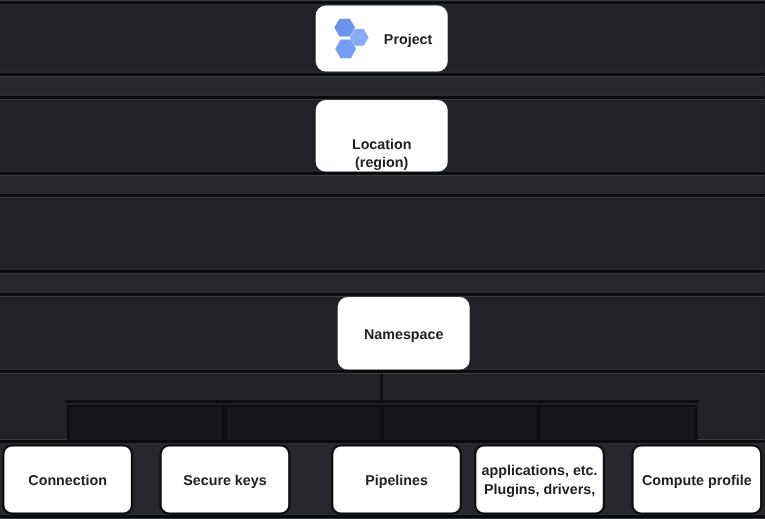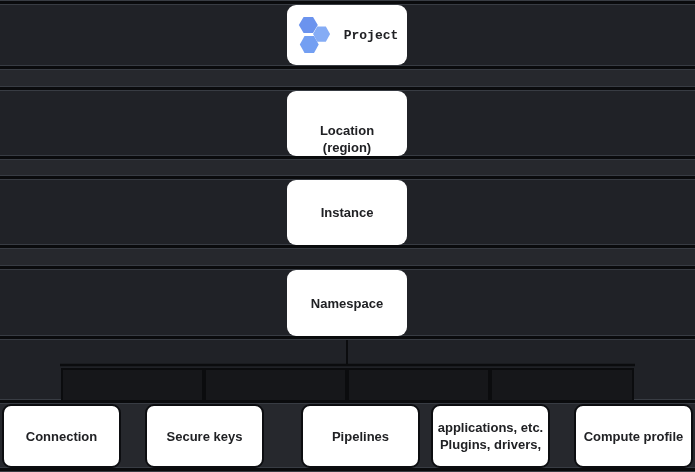--- a/index.html
+++ b/index.html
@@ -36,21 +36,21 @@
   }
   .node.center{left:287px;width:120px;}
   .node.leaf{
     width:119px;height:64px;top:404px;
     border:2px solid #0c0d10;
     box-sizing:border-box;
     padding:0 2px;
   }
   .node .lines{display:block;}
   .node .lines span{display:block;}
-  .project-inner{display:flex;align-items:center;gap:12px;font-family:Liberation Mono, monospace;}
+  .project-inner{display:flex;align-items:center;gap:12px;}
   .hex-icon{display:block;}
 
   .connector-svg{position:absolute;left:0;top:340px;}
 </style>
 </head>
 <body>
 
 <div class="stage">
 
   <div class="band" style="top:4px;height:62px;"></div>
@@ -94,25 +94,22 @@
     </div>
   </div>
 
   <div class="node center" style="top:91px;height:65px;align-items:flex-end;">
     <span class="lines">
       <span>Location</span>
       <span>(region)</span>
     </span>
   </div>
 
-  <div class="node center" style="top:180px;height:65px;">
-    <span>Instance</span>
-  </div>
 
-  <div class="node center" style="top:270px;height:66px;">
+  <div class="node center" style="top:270px;height:66px;margin-left:20px;">
     <span>Namespace</span>
   </div>
 
   <div class="node leaf" style="left:2px;">
     <span>Connection</span>
   </div>
 
   <div class="node leaf" style="left:145px;">
     <span>Secure keys</span>
   </div>

